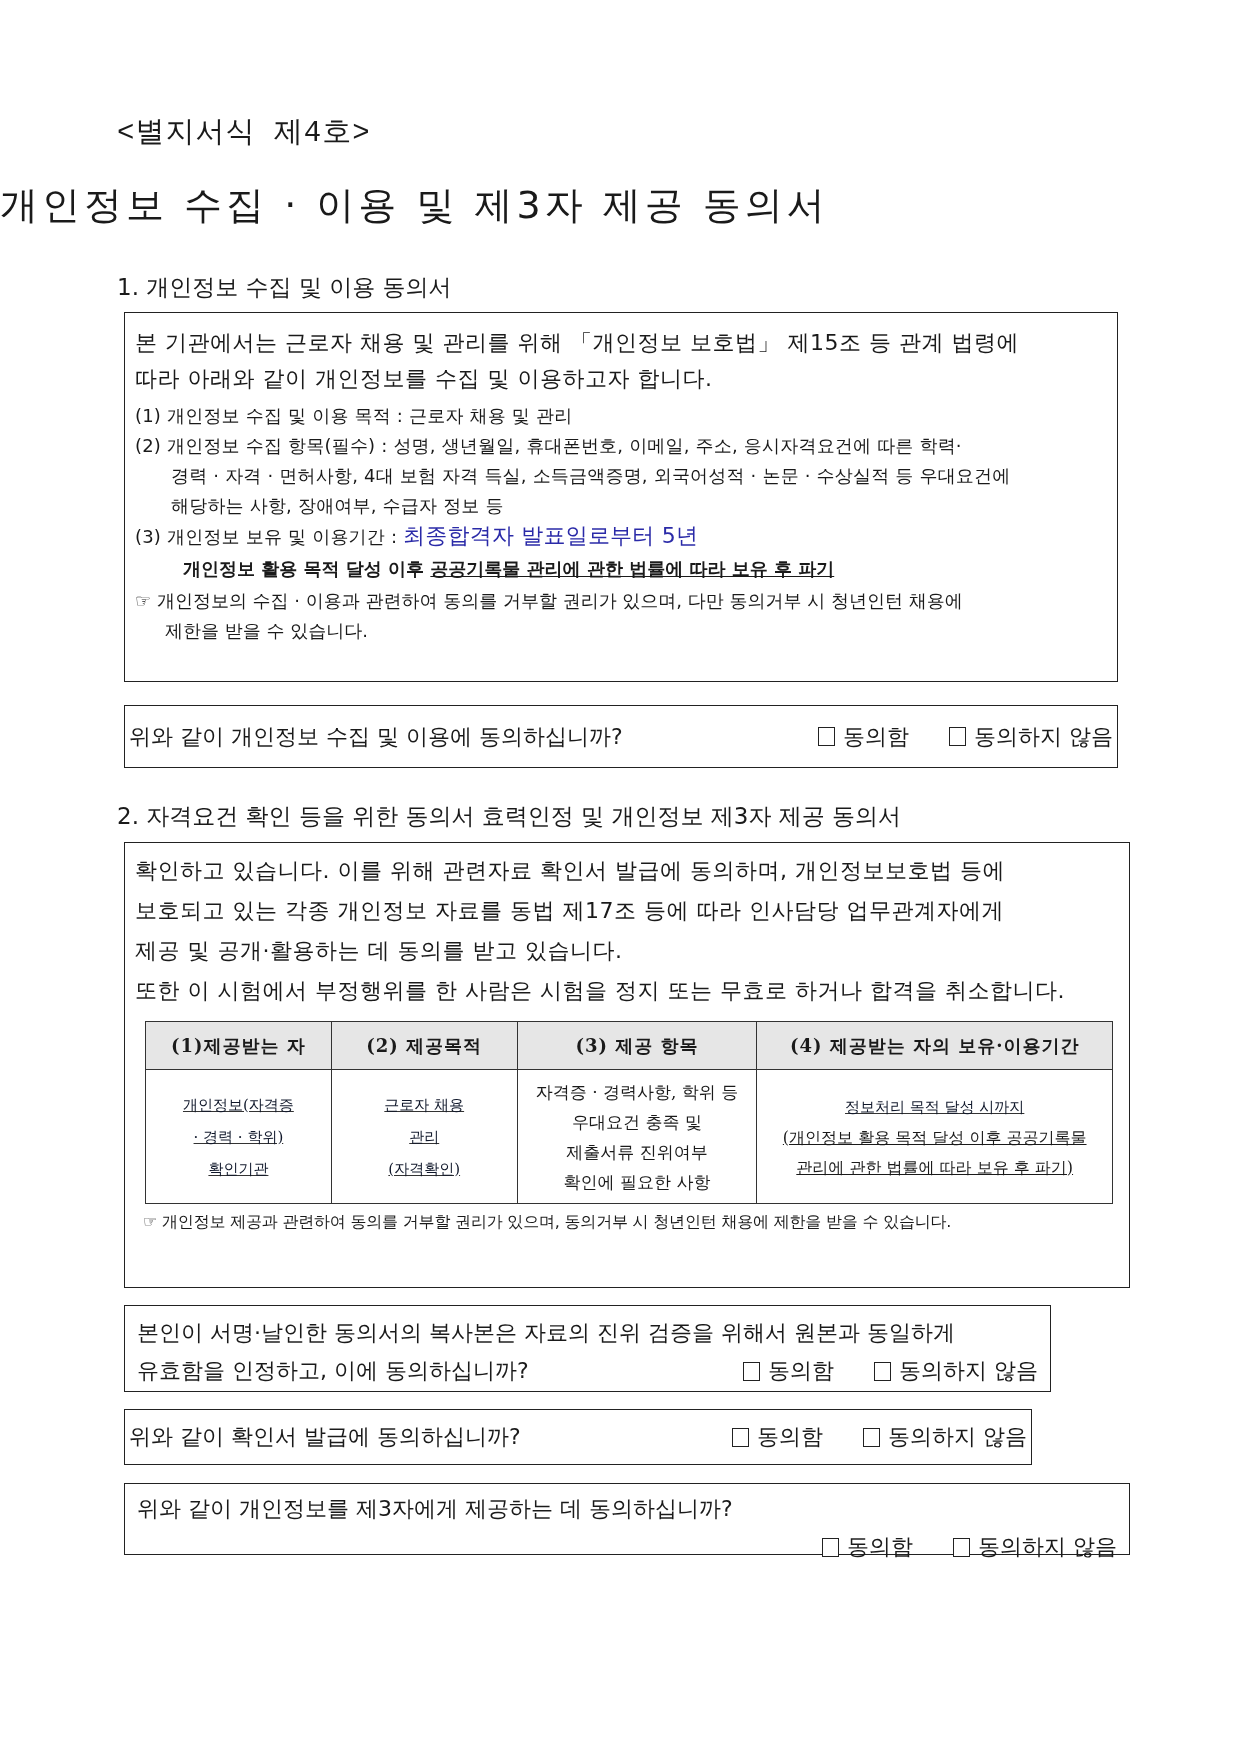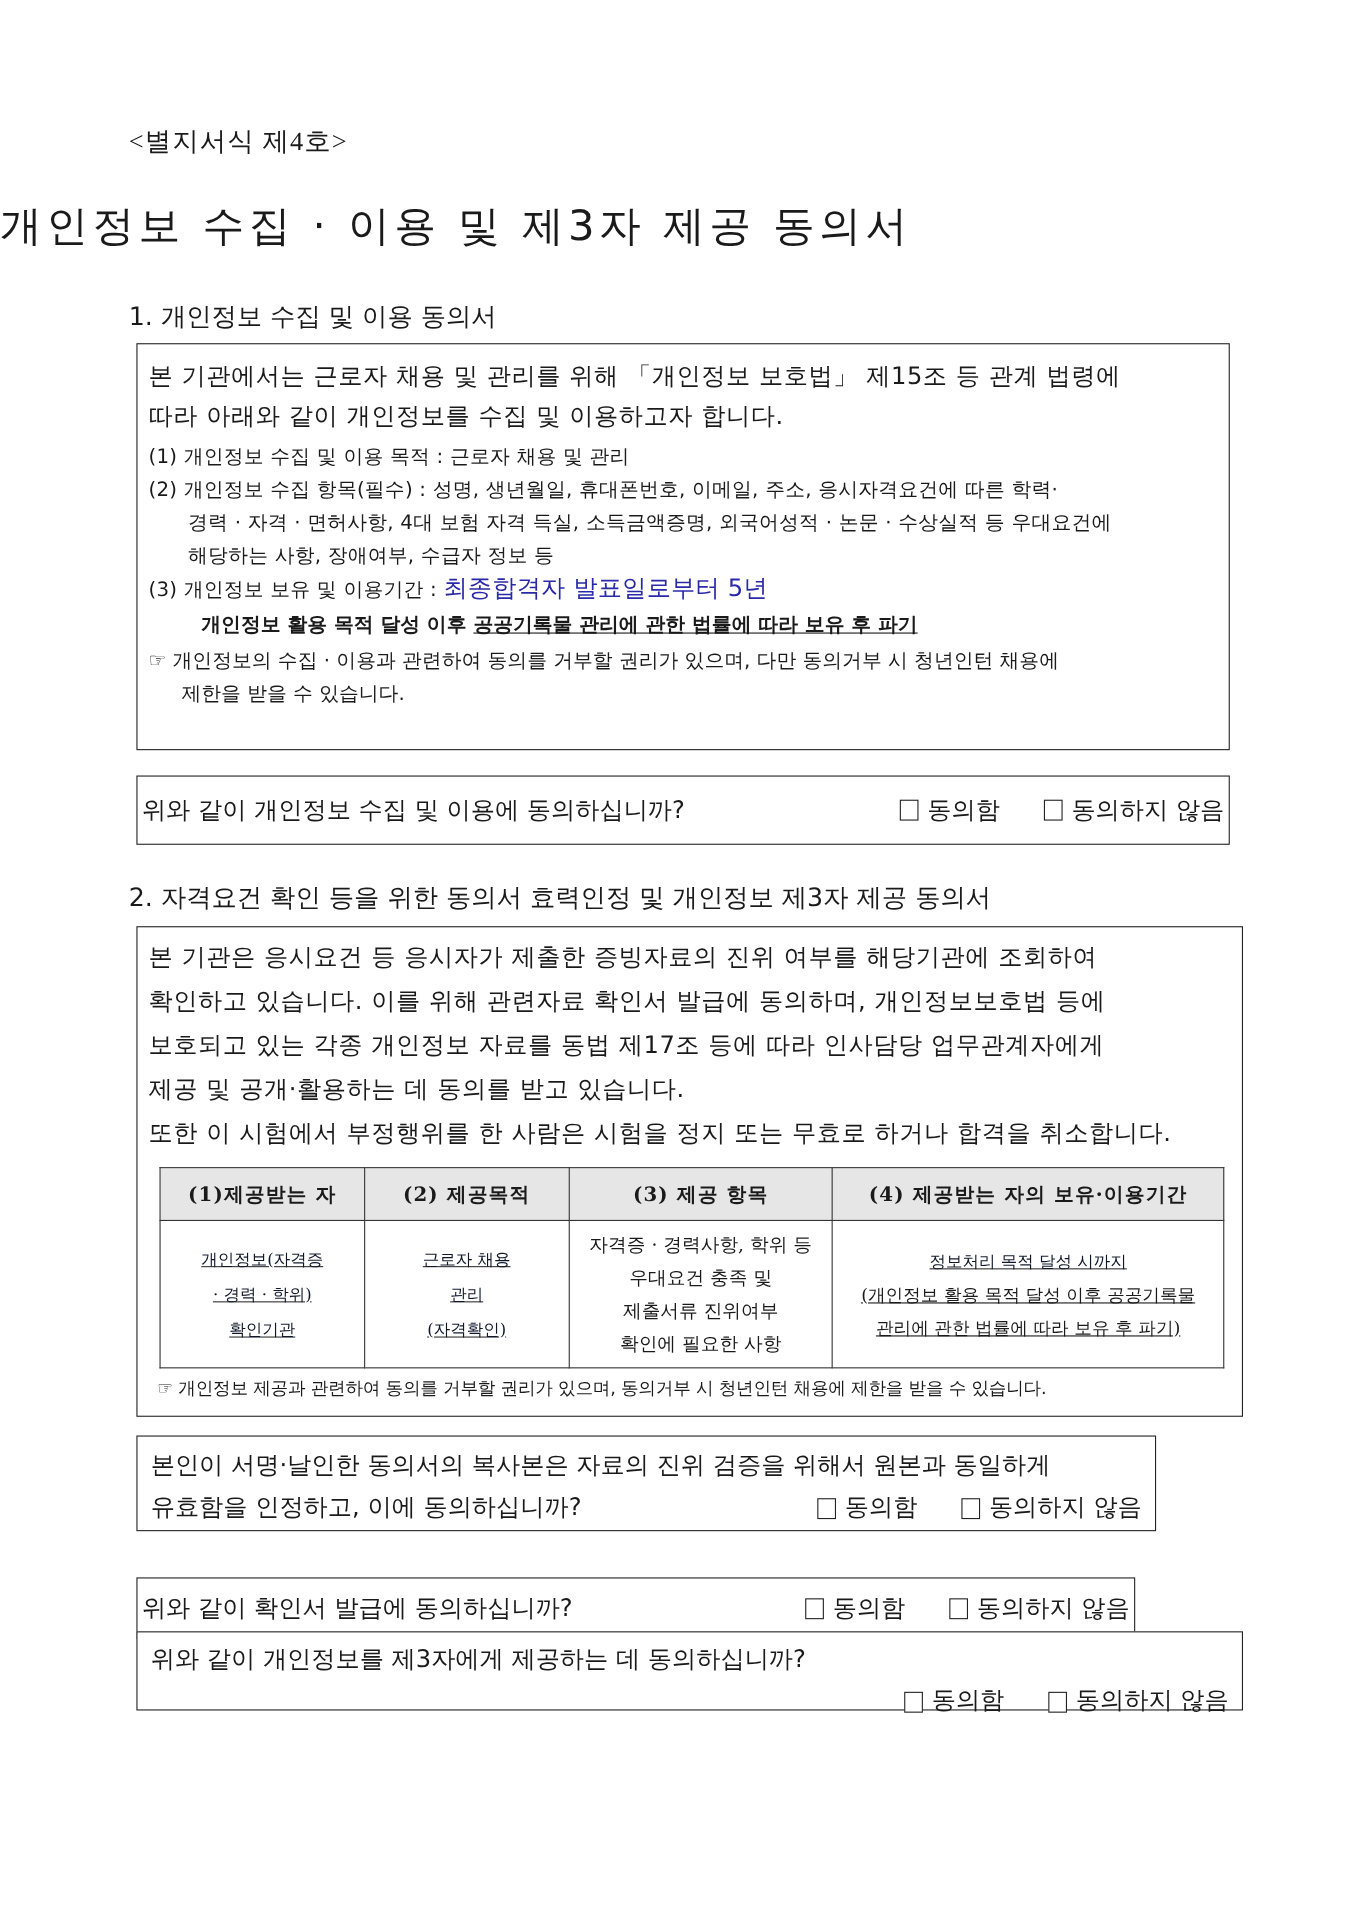--- a/index.html
+++ b/index.html
@@ -1,20 +1,20 @@
 <!DOCTYPE html>
 <html><head>
 <meta charset="utf-8">
 <style>
   * { box-sizing: border-box; margin: 0; padding: 0; }
   html, body { width: 1240px; height: 1753px; background: #ffffff; }
   body { font-family: "DejaVu Serif", "Liberation Serif", serif; color: #1a1a1a; position: relative; overflow: hidden; }
   .abs { position: absolute; }
 
-  .form-no { left: 117px; top: 112px; font-size: 24px; font-family: Liberation Serif, serif; letter-spacing: 1px; }
+  .form-no { left: 117px; top: 112px; font-size: 29px; font-family: Liberation Mono, monospace; letter-spacing: 1px; }
   .doc-title { left: 0; width: 1240px; top: 180px; text-align: left; font-size: 38px; font-family: "DejaVu Sans", sans-serif; letter-spacing: 4px; font-weight: normal; }
   .sec-title { font-size: 23px; font-family: "DejaVu Sans", sans-serif; }
   .sec1-title { left: 117px; top: 272px; }
   .sec2-title { left: 117px; top: 801px; }
 
   .box { border: 1.5px solid #222; background: #fff; }
   .box1 { left: 124px; top: 312px; width: 994px; height: 370px; padding: 12px 10px 0 10px; }
   .box1 .lead { font-size: 22px; line-height: 36px; letter-spacing: 0.5px; font-family: "DejaVu Sans", sans-serif; }
   .item { font-size: 18px; line-height: 30px; font-family: "DejaVu Sans", sans-serif; letter-spacing: 0.2px; }
   .item .indent { padding-left: 36px; display: block; }
@@ -37,21 +37,21 @@
   table.provide { border-collapse: collapse; margin: 10px 0 0 10px; width: 968px; font-family: "DejaVu Serif", serif; }
   table.provide th { background: #e6e6e6; font-weight: bold; font-size: 18px; height: 48px; border: 1.5px solid #333; text-align: center; letter-spacing: 1px; }
   table.provide td { border: 1.5px solid #333; text-align: center; vertical-align: middle; height: 134px; font-size: 17px; line-height: 30px; }
   table.provide td .bl { color: #0f172a; text-decoration: underline; text-decoration-color: #333; font-size: 15px; line-height: 32px; display: block; }
   table.provide td .sm { font-size: 16px; line-height: 30px; text-decoration: underline; display: block; }
   .table-note { font-size: 16px; margin-top: 8px; padding-left: 8px; font-family: "DejaVu Sans", sans-serif; letter-spacing: -0.2px; }
 
   .qbox2 { left: 124px; top: 1305px; width: 927px; height: 87px; display: block; padding: 8px 12px; line-height: 38px; }
   .qbox2 .row2 { display: flex; }
   .qbox2 .row2 .q { flex: 1; }
-  .qbox3 { left: 124px; top: 1409px; width: 908px; height: 56px; margin-top: 25px; }
+  .qbox3 { left: 124px; top: 1409px; width: 908px; height: 56px; }
   .qbox4 { left: 124px; top: 1483px; width: 1006px; height: 72px; display: block; padding: 6px 12px; line-height: 38px; }
   .qbox4 .opts-right { display: flex; justify-content: flex-end; }
 </style>
 </head>
 <body>
 
 <div class="abs form-no">&lt;별지서식 제4호&gt;</div>
 <h1 class="abs doc-title">개인정보 수집 · 이용 및 제3자 제공 동의서</h1>
 
 <div class="abs sec-title sec1-title">1. 개인정보 수집 및 이용 동의서</div>
@@ -86,21 +86,20 @@
   </label>
   <label class="opt">
     <span class="chk"></span>
     <span>동의하지 않음</span>
   </label>
 </div>
 
 <div class="abs sec-title sec2-title">2. 자격요건 확인 등을 위한 동의서 효력인정 및 개인정보 제3자 제공 동의서</div>
 
 <div class="abs box box2">
-  <div class="para"> 본 기관은 응시요건 등 응시자가 제출한 증빙자료의 진위 여부를 해당기관에 조회하여</div>
   <div class="para">확인하고 있습니다. 이를 위해 관련자료 확인서 발급에 동의하며, 개인정보보호법 등에</div>
   <div class="para">보호되고 있는 각종 개인정보 자료를 동법 제17조 등에 따라 인사담당 업무관계자에게</div>
   <div class="para">제공 및 공개·활용하는 데 동의를 받고 있습니다.</div>
   <div class="para"> 또한 이 시험에서 부정행위를 한 사람은 시험을 정지 또는 무효로 하거나 합격을 취소합니다.</div>
 
   <table class="provide">
     <colgroup>
       <col style="width:186px">
         <col style="width:186px">
         <col style="width:240px">

